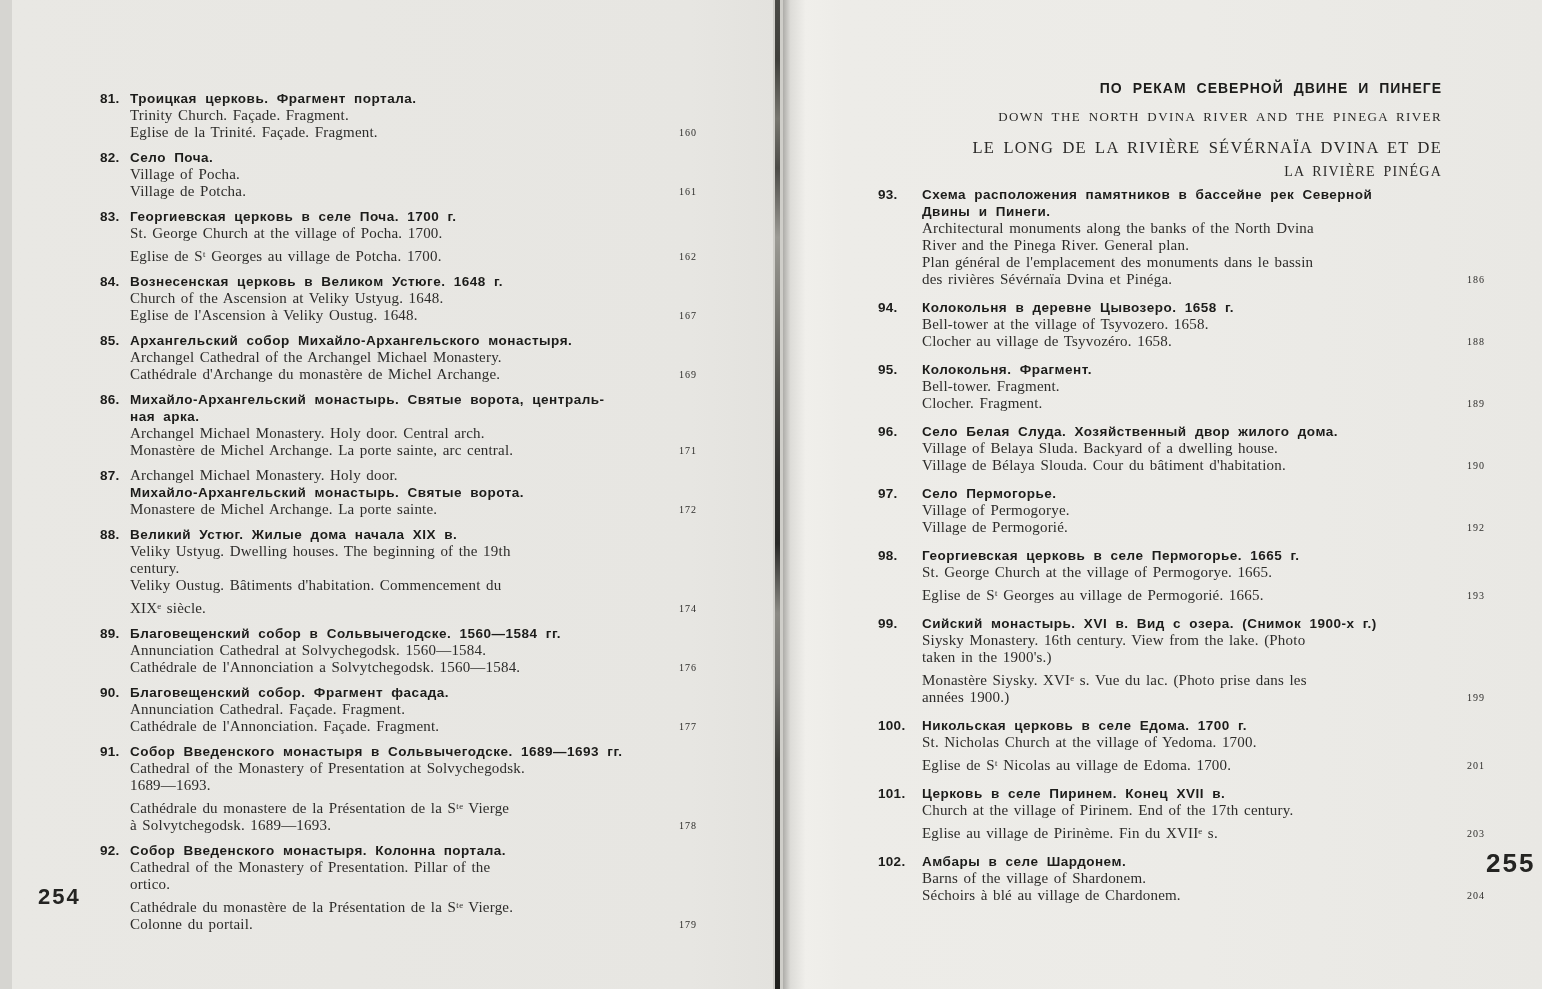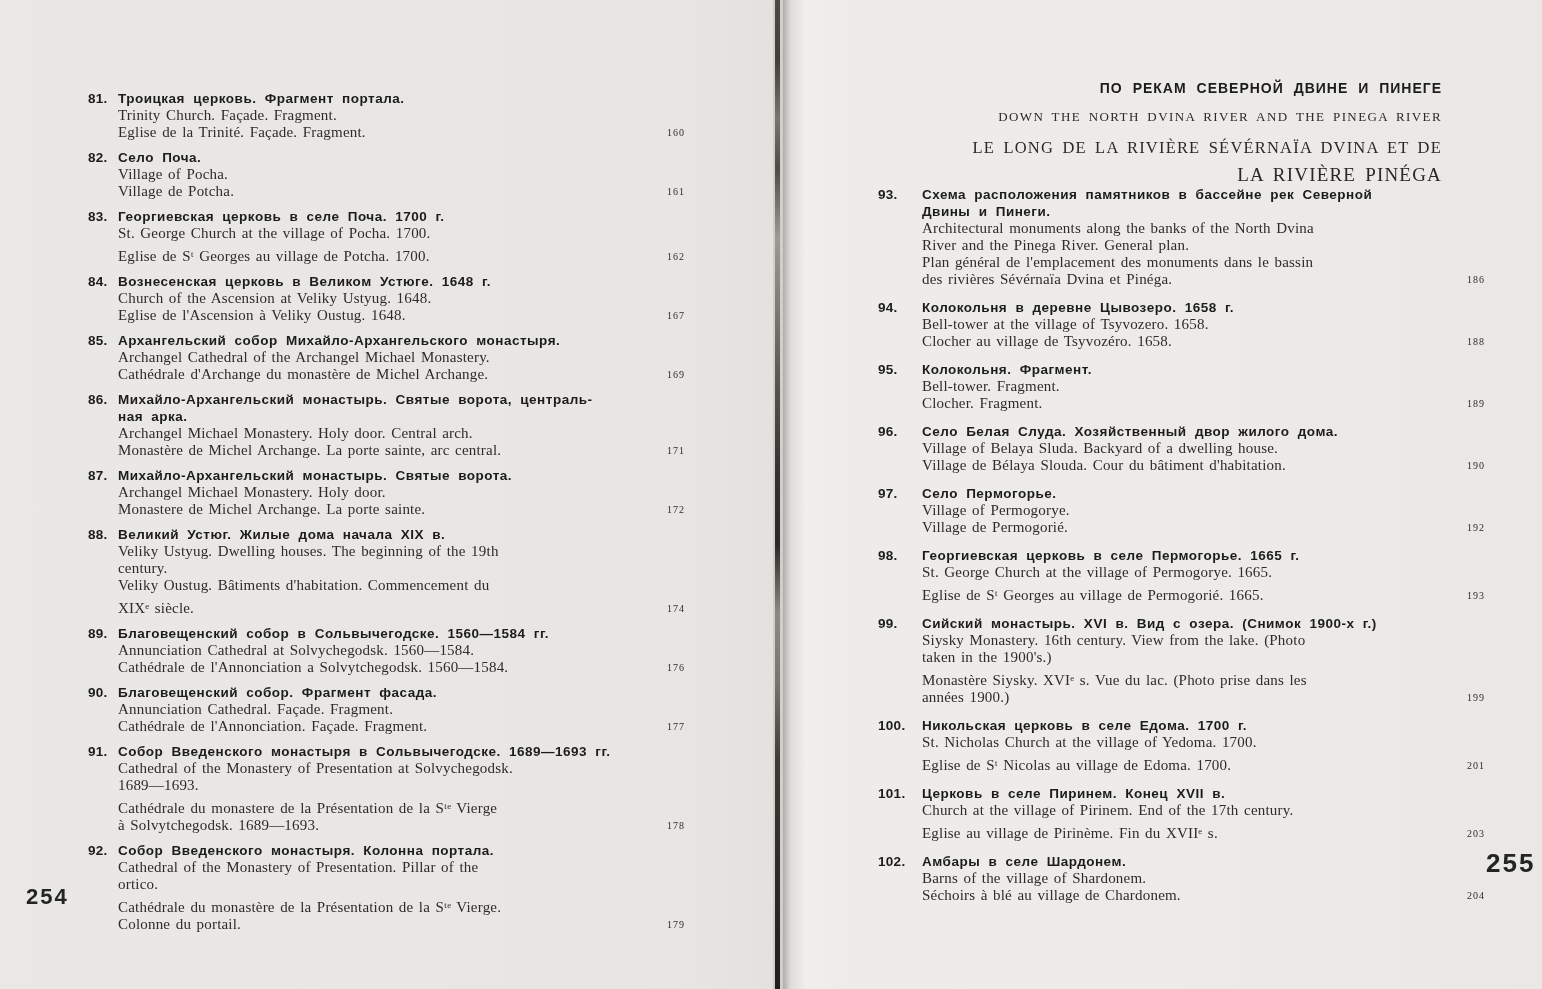--- a/index.html
+++ b/index.html
@@ -4,21 +4,21 @@
 <style>
   html,body{margin:0;padding:0;}
   body{
     width:1542px;height:989px;position:relative;overflow:hidden;
     background:#d6d5d1;
     font-family:"Liberation Serif","DejaVu Serif",serif;
   }
   .spread{position:absolute;inset:0;}
   .page{position:absolute;top:0;height:989px;}
   .page-left{
-    left:0;width:870px;
+    left:12px;width:870px;
     background:linear-gradient(90deg,#e9e8e4 0%,#e7e6e2 78%,#e2e1dd 90%,#d4d3cf 96%,#bdbcb8 100%);
   }
   .page-right{
     left:783px;width:759px;
     background:linear-gradient(90deg,#aeada9 0%,#dddcd8 1%,#f0efeb 3%,#edecE8 8%,#ecebe7 55%,#e9e8e4 100%);
   }
   .gutter{
     position:absolute;left:773px;top:0;width:10px;height:989px;
     background:#cfcec9;
   }
@@ -63,21 +63,21 @@
   }
 
   .hdr{position:absolute;left:79px;width:580px;text-align:right;white-space:nowrap;}
   .hdr-ru{
     top:80px;
     font-family:"Liberation Sans","DejaVu Sans",sans-serif;
     font-weight:700;font-size:14px;letter-spacing:1px;word-spacing:5px;color:#1c1c1a;
   }
   .hdr-en{top:109px;font-size:13px;letter-spacing:1.4px;word-spacing:3px;color:#2a2927;}
   .hdr-fr1{top:138px;font-size:16.5px;letter-spacing:1.2px;word-spacing:3px;color:#2a2927;}
-  .hdr-fr2{top:164px;font-size:19px;letter-spacing:1.2px;word-spacing:3px;color:#2a2927;}
+  .hdr-fr2{top:164px;font-size:14px;letter-spacing:1.2px;word-spacing:3px;color:#2a2927;}
 
   .page-num{
     position:absolute;
     font-family:"Liberation Sans","DejaVu Sans",sans-serif;
     font-weight:700;color:#242422;
   }
   .page-num-left{left:26px;top:884px;font-size:22px;letter-spacing:2px;}
   .page-num-right{left:703px;top:848px;font-size:26px;letter-spacing:2px;}
 </style>
 </head>
@@ -138,22 +138,22 @@
             <div class="line ru">Михайло-Архангельский монастырь. Святые ворота, централь-</div>
             <div class="line ru">ная арка.</div>
             <div class="line lat">Archangel Michael Monastery. Holy door. Central arch.</div>
             <div class="line lat">Monastère de Michel Archange. La porte sainte, arc central.</div>
           </div>
           <span class="ref">171</span>
         </div>
         <div class="entry">
           <span class="num">87.</span>
           <div class="body">
+            <div class="line lat">Archangel Michael Monastery. Holy door.</div>
             <div class="line ru">Михайло-Архангельский монастырь. Святые ворота.</div>
-            <div class="line lat">Archangel Michael Monastery. Holy door.</div>
             <div class="line lat">Monastere de Michel Archange. La porte sainte.</div>
           </div>
           <span class="ref">172</span>
         </div>
         <div class="entry">
           <span class="num">88.</span>
           <div class="body">
             <div class="line ru">Великий Устюг. Жилые дома начала XIX в.</div>
             <div class="line lat">Veliky Ustyug. Dwelling houses. The beginning of the 19th</div>
             <div class="line lat">century.</div>

